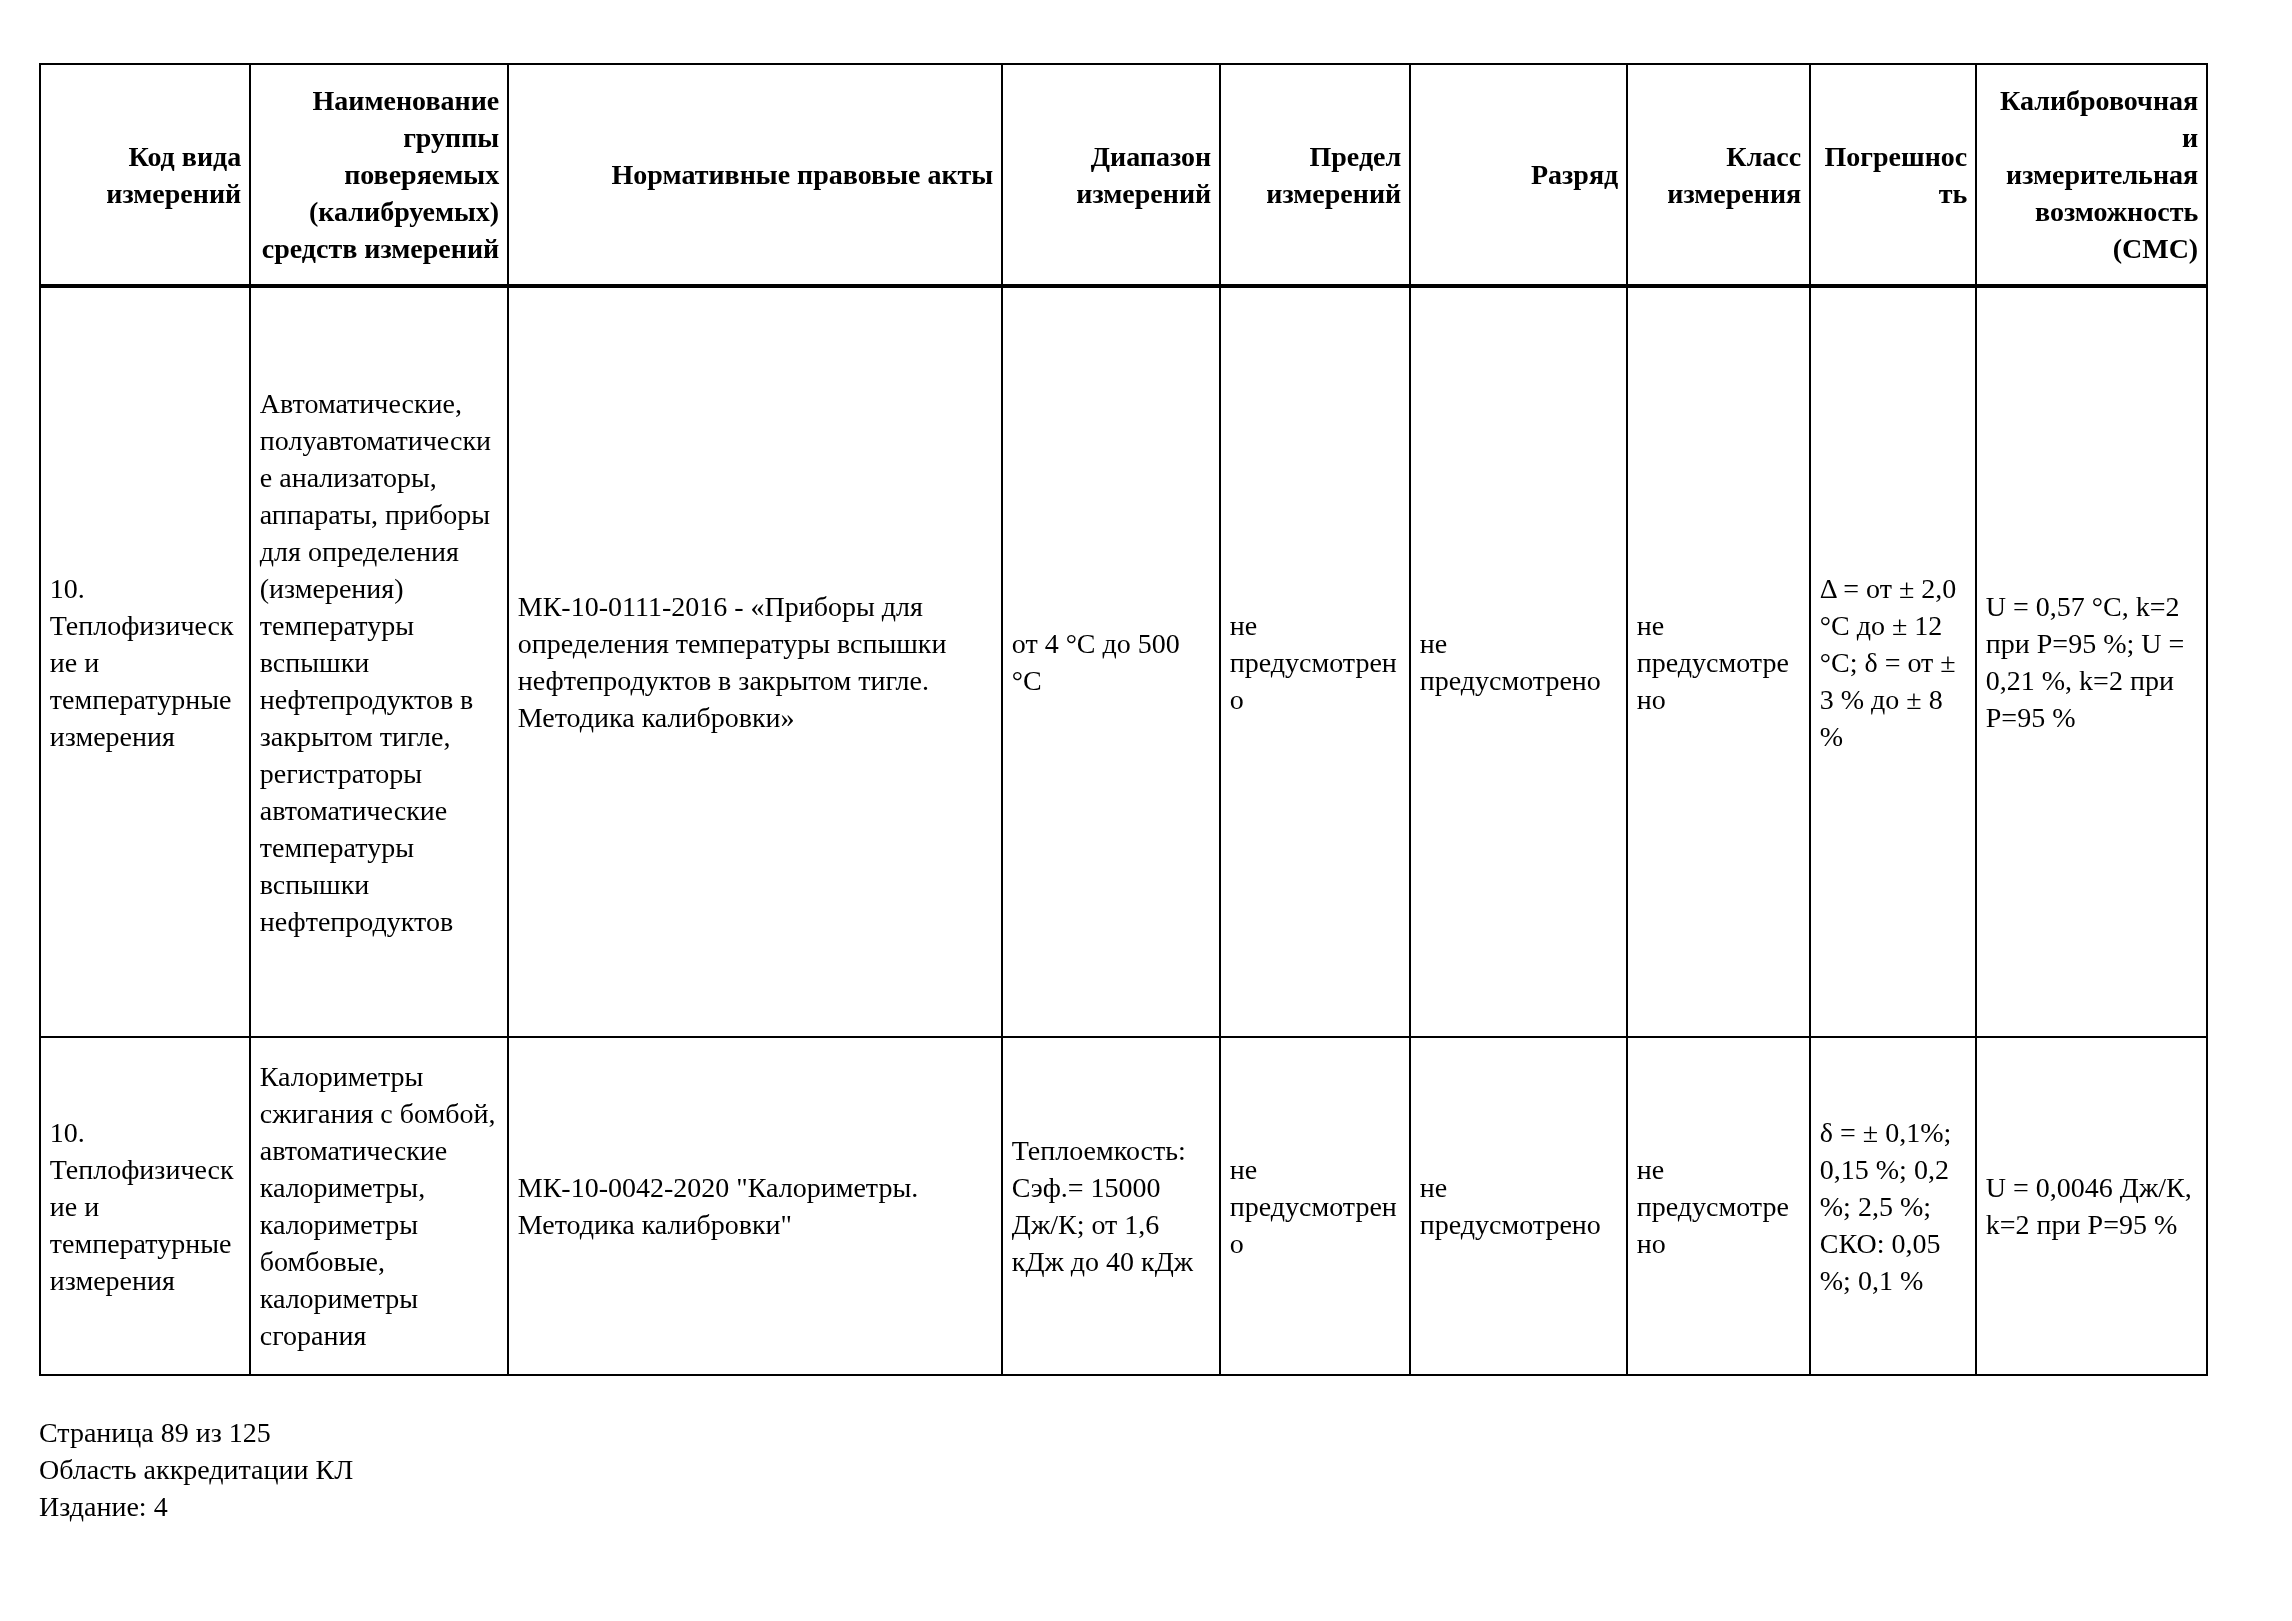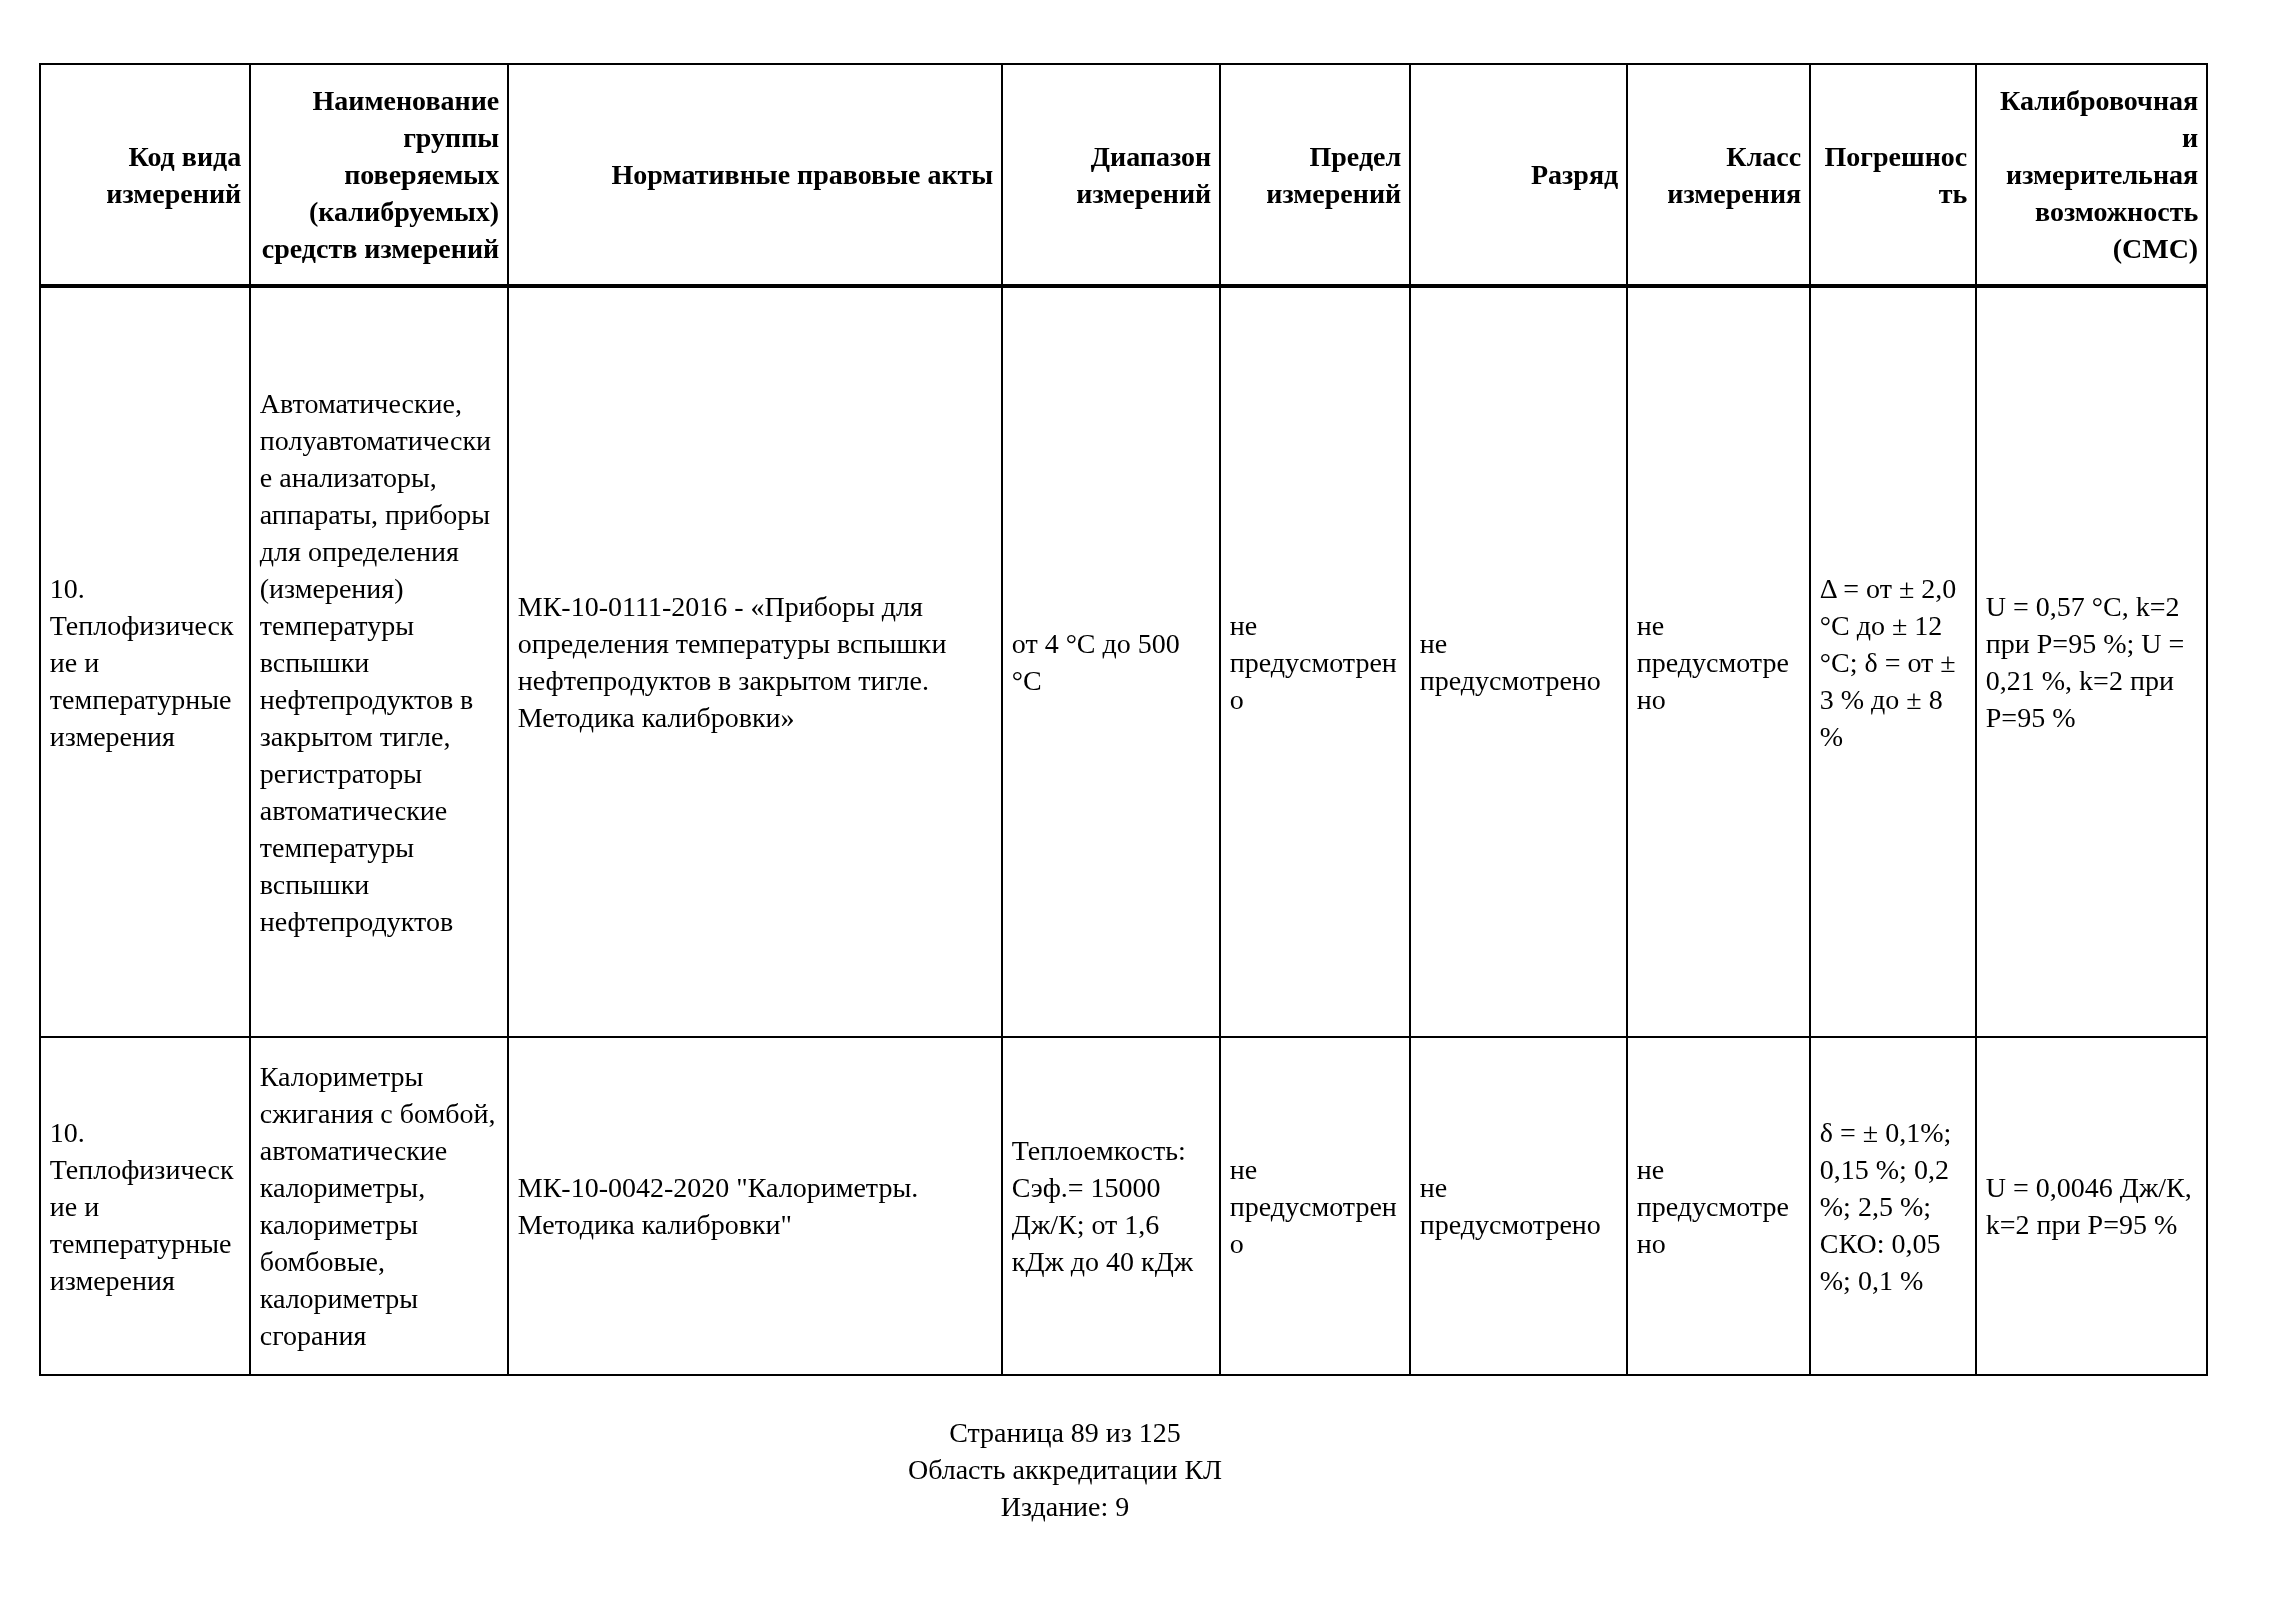--- a/index.html
+++ b/index.html
@@ -41,21 +41,21 @@
     text-align: right;
   }
   .scope-table thead tr { height: 222px; }
   .scope-table tbody tr.row-0 { height: 751px; }
   .scope-table tbody tr.row-1 { height: 338px; }
   .page-footer {
     position: absolute;
     top: 1414px;
     left: 39px;
     right: 202px;
-    text-align: center;
+    text-align: left;
     font-size: 28px;
     line-height: 37px;
   }
 </style>
 </head>
 <body>
 
 <table class="scope-table">
   <colgroup>
     <col style="width:210px">
@@ -103,15 +103,15 @@
       <td>не предусмотрено</td>
       <td>δ = ± 0,1%; 0,15 %; 0,2 %; 2,5 %; СКО: 0,05 %; 0,1 %</td>
       <td>U = 0,0046 Дж/К, k=2 при Р=95 %</td>
     </tr>
   </tbody>
 </table>
 
 <div class="page-footer">
   <div>Страница 89 из 125</div>
   <div>Область аккредитации КЛ</div>
-  <div>Издание: 9</div>
+  <div>Издание: 4</div>
 </div>
 
 
 </body></html>

